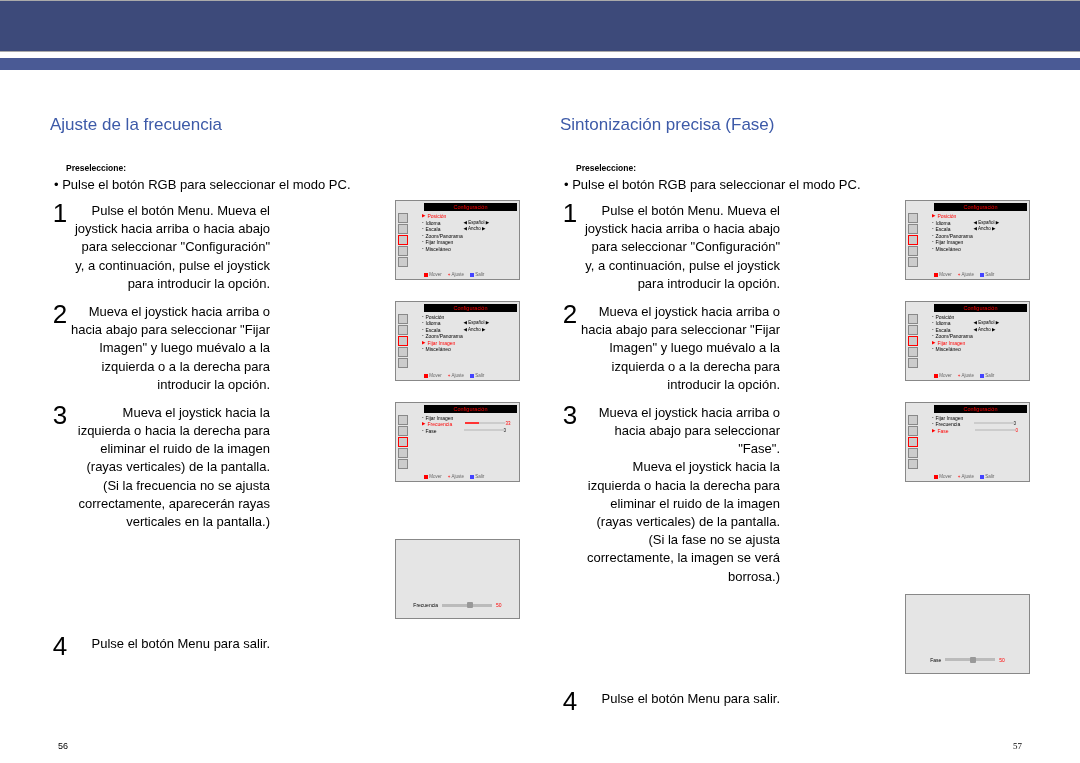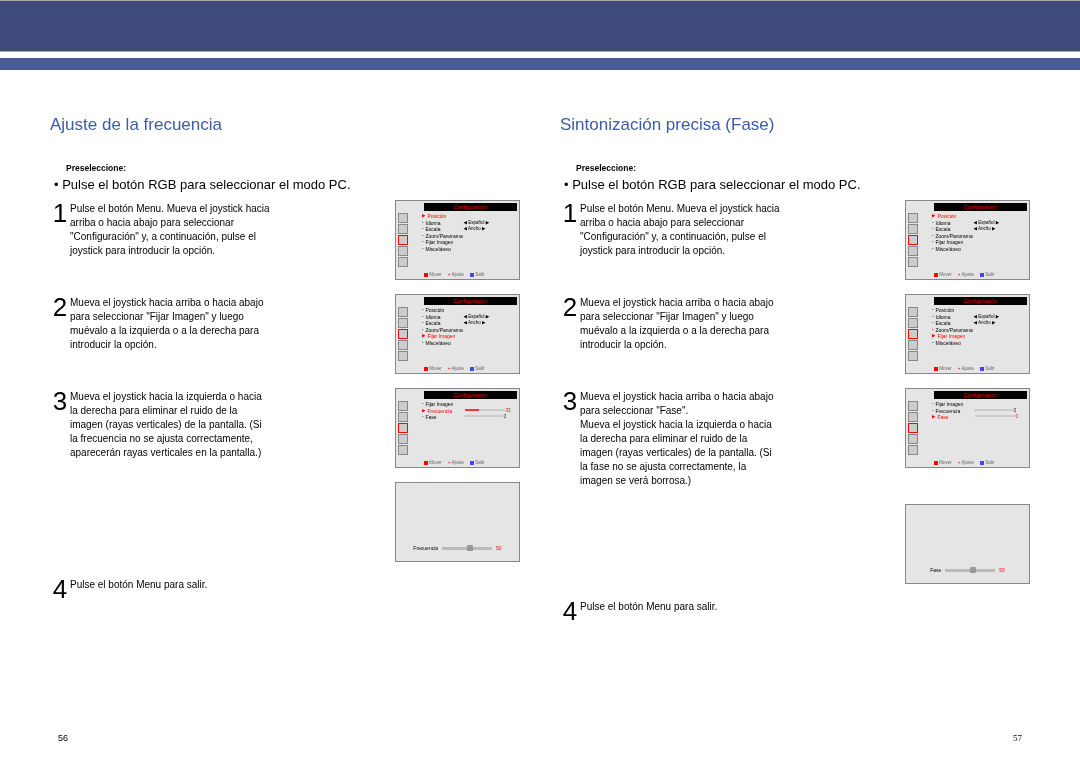--- a/index.html
+++ b/index.html
@@ -10,21 +10,21 @@
 .content { display: flex; padding: 45px 50px 10px 50px; gap: 40px; }
 .column { flex: 1; min-width: 0; }
 .title { color: #3d5aa8; font-size: 17px; font-weight: normal; margin-bottom: 28px; }
 .presel { font-size: 8.5px; font-weight: bold; margin-bottom: 4px; padding-left: 16px; }
 .bullet { font-size: 13px; margin-left: 4px; margin-bottom: 8px; }
 .bullet::before { content: "• "; }
 .step-row { display: flex; align-items: flex-start; margin-bottom: 8px; min-height: 86px; }
 .step-row.tall { min-height: 108px; }
 .step-row.short { min-height: 20px; }
 .step-num { font-size: 26px; font-weight: normal; line-height: 1; width: 20px; text-align: center; flex-shrink: 0; }
-.step-text { font-size: 10px; line-height: 1.4; width: 200px; padding-top: 2px; }
+.step-text { font-size: 13px; line-height: 1.4; width: 200px; padding-top: 2px; text-align: right; }
 .osd { width: 125px; height: 80px; border: 1px solid #888; background: #e5e5e5; margin-left: auto; display: flex; flex-direction: column; }
 .osd.simple { justify-content: flex-end; align-items: center; padding-bottom: 10px; }
 .osd-header { background: #000; color: #f00; font-size: 5.5px; text-align: center; padding: 1px 0; margin: 2px 2px 0 28px; }
 .osd-body { display: flex; flex: 1; }
 .osd-icons { width: 24px; padding: 2px 0 0 2px; display: flex; flex-direction: column; gap: 1px; }
 .osd-icon { width: 10px; height: 10px; background: #ccc; border: 1px solid #888; }
 .osd-icon.sel { border: 1px solid #f00; }
 .osd-menu { flex: 1; padding: 2px 2px 0 2px; display: flex; flex-direction: column; font-size: 5px; gap: 0.5px; }
 .osd-item { display: flex; }
 .osd-item.red { color: #f00; }
@@ -34,21 +34,21 @@
 .osd-bar { height: 2px; width: 40px; background: #ccc; position: relative; margin-top: 1px; }
 .osd-bar .fill { position: absolute; height: 100%; background: #f33; }
 .osd-footer { font-size: 4.5px; padding: 2px 4px 2px 28px; display: flex; gap: 6px; color: #666; }
 .osd-footer .red { color: #f00; }
 .osd-footer .sq { width: 4px; height: 4px; display: inline-block; vertical-align: middle; }
 .osd-footer .sq.red { background: #f00; }
 .osd-footer .sq.blue { background: #44f; }
 .slider-row { display: flex; align-items: center; gap: 4px; font-size: 5px; }
 .slider-track { width: 50px; height: 3px; background: #bbb; position: relative; }
 .slider-thumb { position: absolute; width: 6px; height: 6px; background: #999; top: -1.5px; border-radius: 1px; }
-.page-num { position: absolute; bottom: 20px; font-size: 9px; }
+.page-num { position: absolute; bottom: 12px; font-size: 9px; }
 .page-left { left: 58px; }
 .page-right { right: 58px; font-family: Liberation Serif, serif; }
 </style>
 </head>
 <body>
 
 <div class="top-bands">
   <div class="band-thick"></div>
   <div class="band-thin"></div>
 </div>

